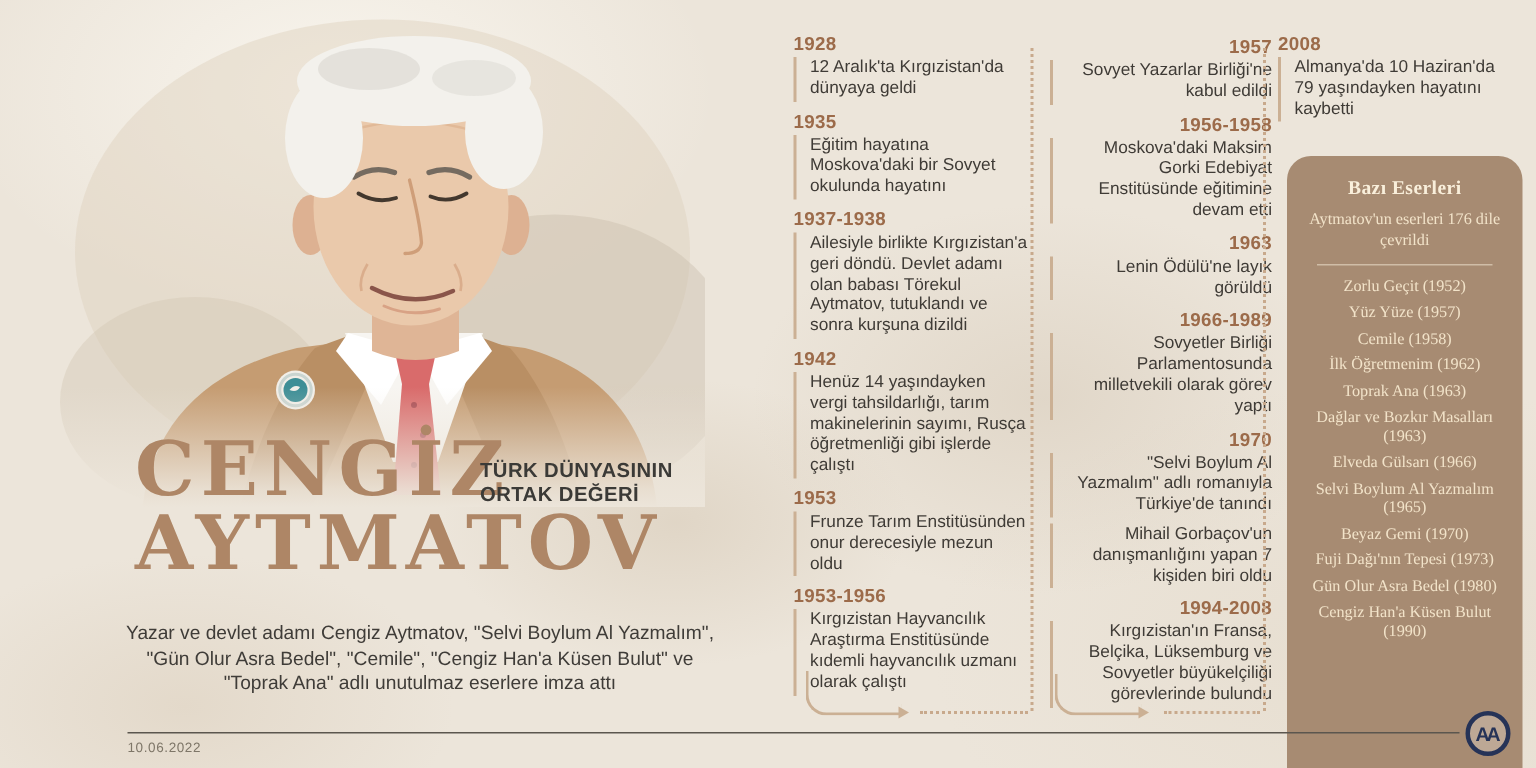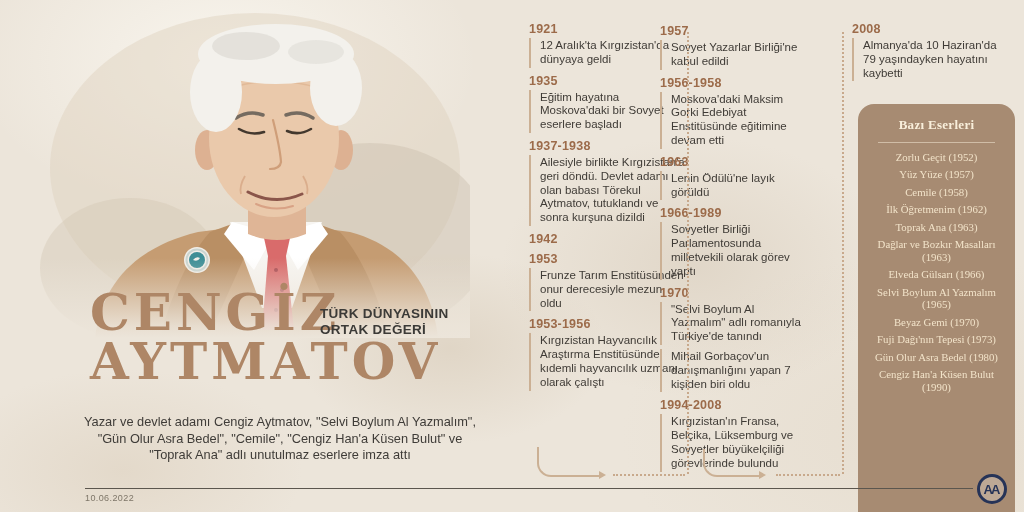--- a/index.html
+++ b/index.html
@@ -19,21 +19,21 @@
     font-family:"DejaVu Serif",serif;font-weight:bold;font-size:50px;line-height:49px;
     letter-spacing:4px;color:#ae8666;}
   .big-title span{display:block;}
   .subtitle{position:absolute;left:320px;top:306px;font-size:13.5px;font-weight:bold;
     line-height:16px;color:#3b3a37;letter-spacing:.3px;}
   .intro{position:absolute;left:66px;top:399px;width:398px;margin:15px;text-align:center;
     font-size:12.8px;line-height:16.5px;color:#3f3c38;}
   
   .col{position:absolute;}
   .col1{left:529px;top:22px;width:156px;}
-  .col2{left:660px;top:24px;width:148px;}
+  .col2{left:700px;top:24px;width:148px;text-align:right;}
   .col3{left:852px;top:22px;width:160px;}
   .entry{margin:0 0 6px 0;}
   .year{font-size:12.5px;font-weight:bold;color:#9c6b4a;margin:0 0 2px 0;letter-spacing:.2px;}
   .desc{margin:0 0 4px 0;padding:1px 0 1px 9px;border-left:2px solid #cbb094;
     font-size:11.5px;line-height:13.8px;color:#3f3b36;}
   .vdots{position:absolute;width:0;border-left:2px dotted #c8a98c;}
   .vdots1{left:687px;top:32px;height:442px;}
   .vdots2{left:842px;top:32px;height:442px;}
   .hdots{position:absolute;height:0;border-top:2px dotted #c8a98c;}
   .hdots1{left:613px;top:474px;width:72px;}
@@ -138,33 +138,34 @@
   </h1>
   <div class="subtitle">
     <div>TÜRK DÜNYASININ</div>
     <div>ORTAK DEĞERİ</div>
   </div>
 
   <p class="intro">Yazar ve devlet adamı Cengiz Aytmatov, "Selvi Boylum Al Yazmalım", "Gün Olur Asra Bedel", "Cemile", "Cengiz Han'a Küsen Bulut" ve "Toprak Ana" adlı unutulmaz eserlere imza attı</p>
 
   <div class="col col1">
       <div class="entry">
-        <div class="year">1921</div>
+        <div class="year">1928</div>
         <p class="desc">12 Aralık'ta Kırgızistan'da dünyaya geldi</p>
       </div>
       <div class="entry">
         <div class="year">1935</div>
-        <p class="desc">Eğitim hayatına Moskova'daki bir Sovyet eserlere başladı</p>
+        <p class="desc">Eğitim hayatına Moskova'daki bir Sovyet okulunda hayatını</p>
       </div>
       <div class="entry">
         <div class="year">1937-1938</div>
         <p class="desc">Ailesiyle birlikte Kırgızistan'a geri döndü. Devlet adamı olan babası Törekul Aytmatov, tutuklandı ve sonra kurşuna dizildi</p>
       </div>
       <div class="entry">
         <div class="year">1942</div>
+        <p class="desc">Henüz 14 yaşındayken vergi tahsildarlığı, tarım makinelerinin sayımı, Rusça öğretmenliği gibi işlerde çalıştı</p>
       </div>
       <div class="entry">
         <div class="year">1953</div>
         <p class="desc">Frunze Tarım Enstitüsünden onur derecesiyle mezun oldu</p>
       </div>
       <div class="entry">
         <div class="year">1953-1956</div>
         <p class="desc">Kırgızistan Hayvancılık Araştırma Enstitüsünde kıdemli hayvancılık uzmanı olarak çalıştı</p>
       </div>
     </div>
@@ -206,20 +207,21 @@
   <div class="vdots vdots2"></div>
   <div class="curve curve1"></div>
   <div class="curve curve2"></div>
   <div class="tri tri1"></div>
   <div class="tri tri2"></div>
   <div class="hdots hdots1"></div>
   <div class="hdots hdots2"></div>
 
   <div class="works">
     <h2 class="works-title">Bazı Eserleri</h2>
+    <p class="works-note">Aytmatov'un eserleri 176 dile çevrildi</p>
     <hr class="works-divider">
     <ul class="works-list">
         <li>Zorlu Geçit (1952)</li>
         <li>Yüz Yüze (1957)</li>
         <li>Cemile (1958)</li>
         <li>İlk Öğretmenim (1962)</li>
         <li>Toprak Ana (1963)</li>
         <li>Dağlar ve Bozkır Masalları (1963)</li>
         <li>Elveda Gülsarı (1966)</li>
         <li>Selvi Boylum Al Yazmalım (1965)</li>

